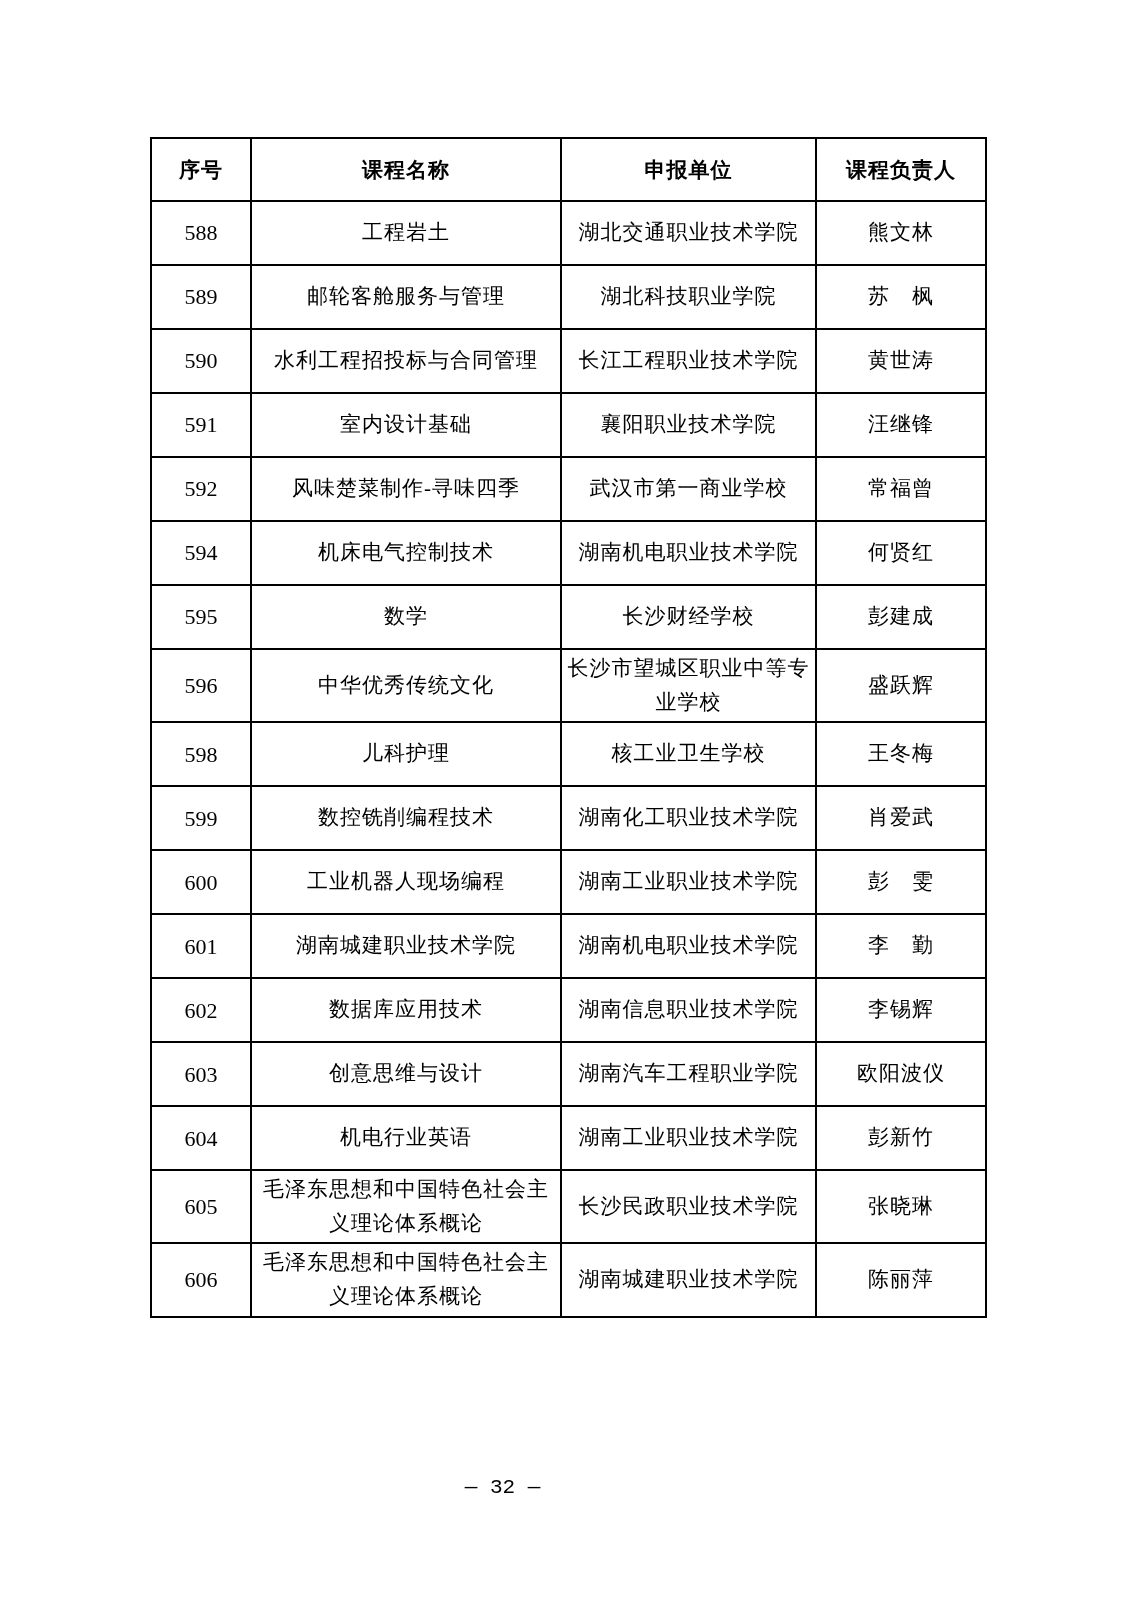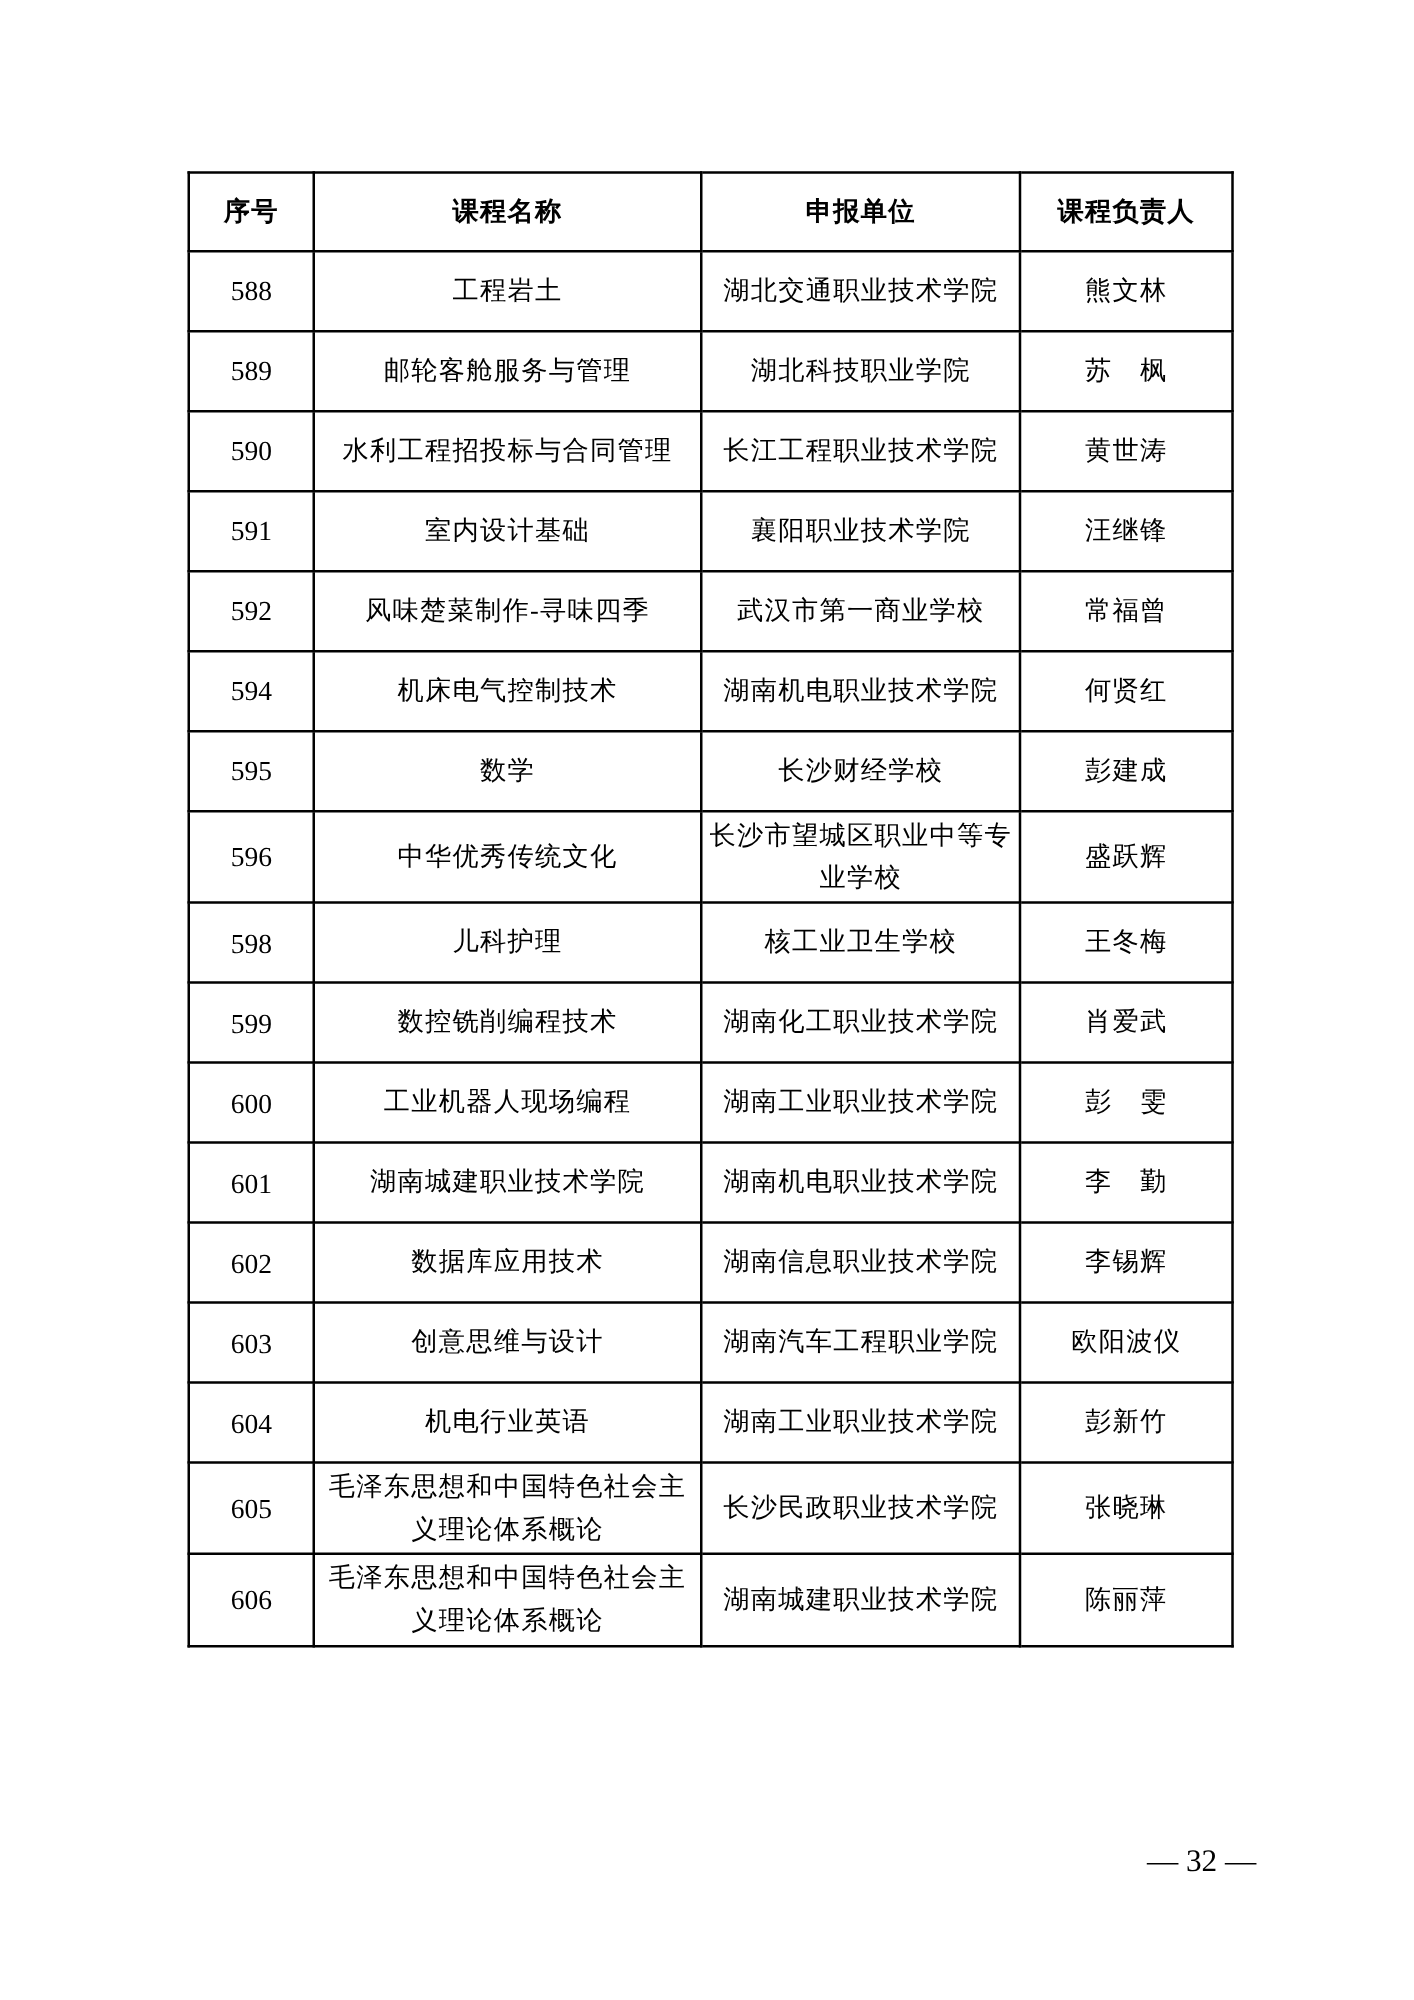--- a/index.html
+++ b/index.html
@@ -57,23 +57,23 @@
   }
   .doc-table td.cell-no {
     letter-spacing: 0;
     font-size: 22px;
   }
   .page-number {
     position: absolute;
     top: 1476px;
     left: 0;
     width: 1005px; 
-    text-align: right;
-    font-size: 25px;
-    font-family: Liberation Serif, serif;
+    text-align: center;
+    font-size: 21px;
+    font-family: Liberation Mono, monospace;
     color: #000000;
   }
 </style>
 </head>
 <body>
 
 <div class="page">
 
   <table class="doc-table">
     <colgroup>

